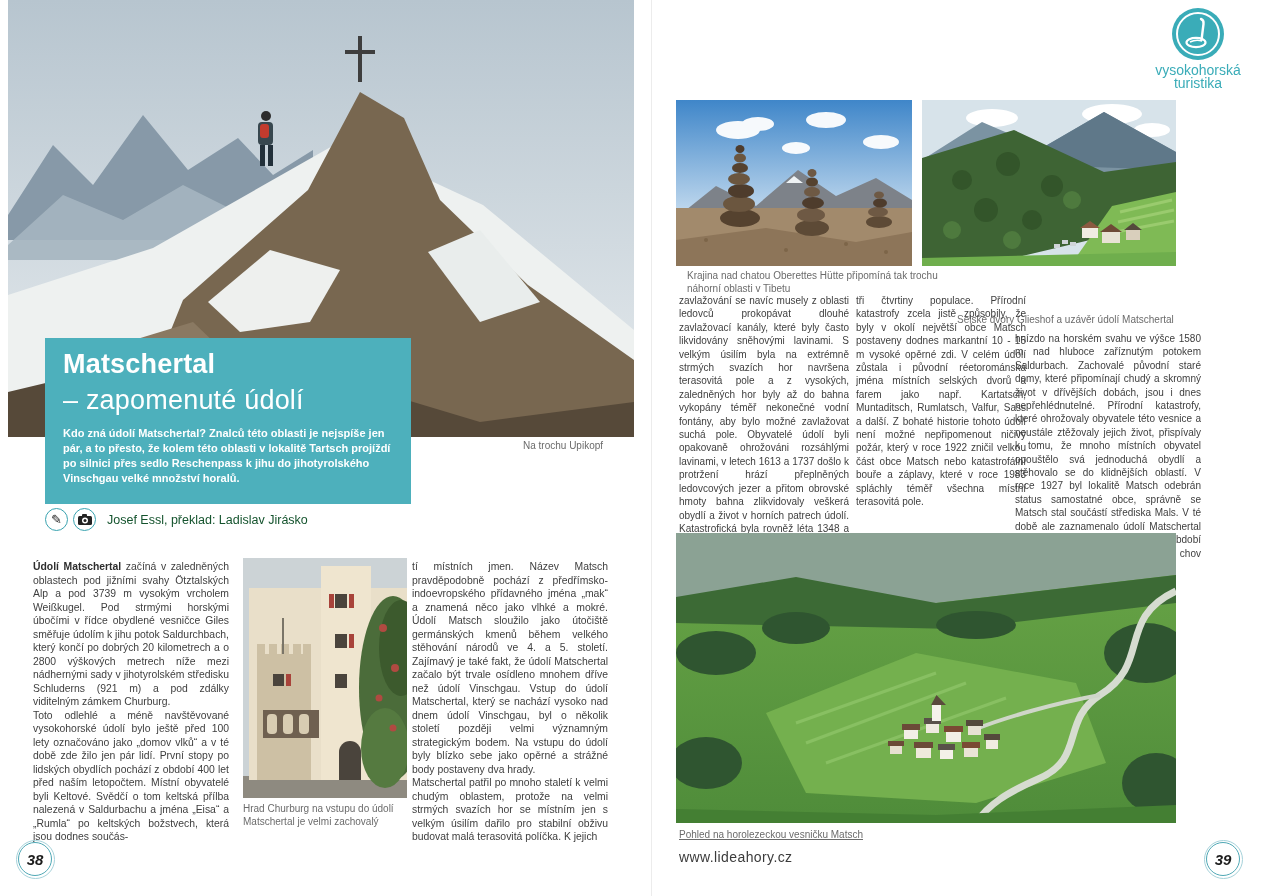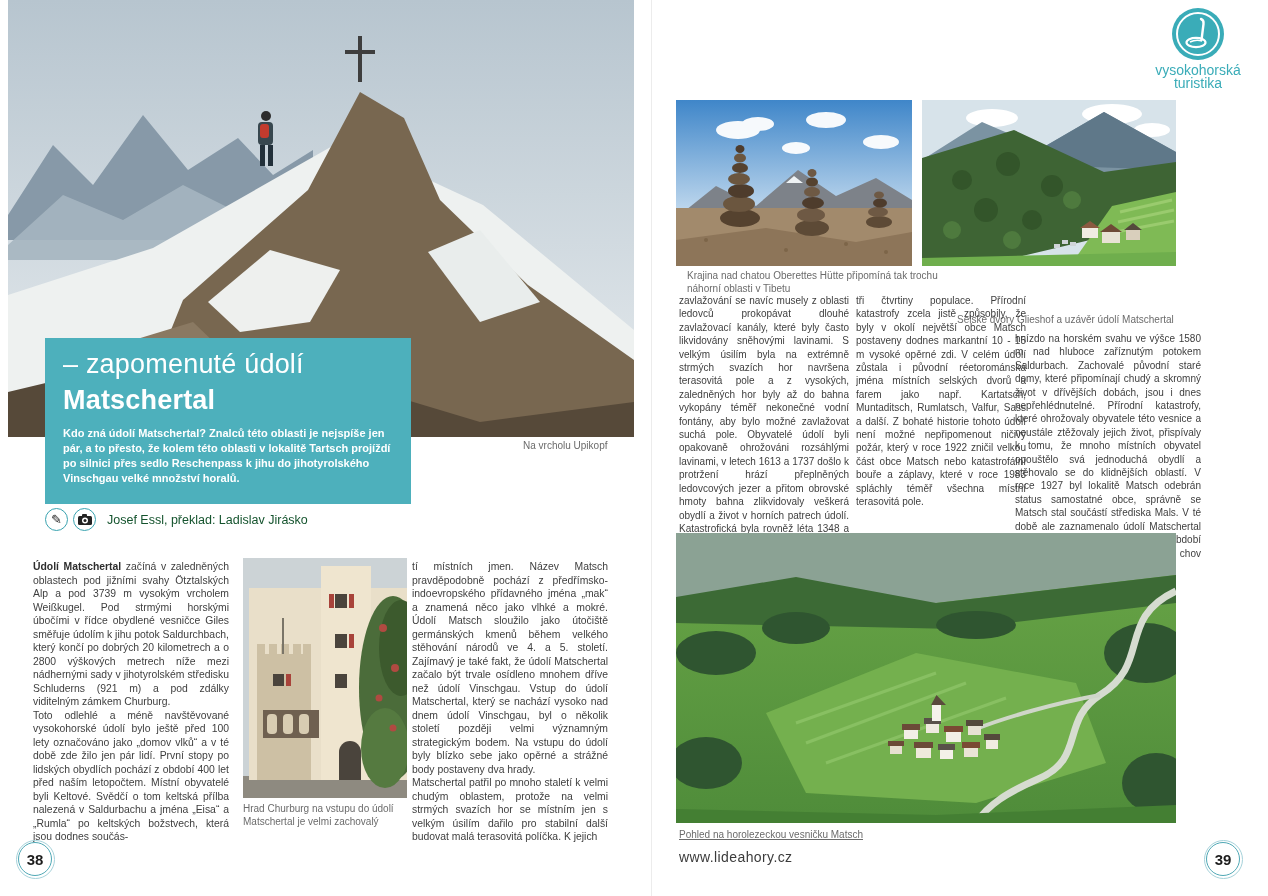--- a/index.html
+++ b/index.html
@@ -28,21 +28,21 @@
   .bodycol{color:#3e3e3e;text-align:justify;}
   .bodycol p{margin:0;}
   .left .bodycol, .lcol{font-size:10.4px;line-height:13.5px;}
   .rcol{font-size:10px;line-height:13.4px;}
   .lead{font-weight:700;color:#2e2e2e;}
   .sub-heading{color:#2ba9b6;font-weight:700;margin-top:13px;}
 
   .caption{font-size:10px;line-height:12.5px;color:#6b6b6b;text-align:left;}
 
   
-  .pagenum{width:40px;height:40px;}
+  .pagenum{width:40px;height:40px;font-style:italic;}
   .pagenum .ring-o{position:absolute;left:1px;top:0;width:37px;height:37px;border:1.4px solid #a6d2da;border-radius:50%;}
   .pagenum .ring-i{position:absolute;left:3px;top:2px;width:32px;height:32px;border:1.4px solid #4fa8b5;border-radius:50%;background:#fff;}
   .pagenum .num{position:absolute;left:0;top:0;width:40px;height:38px;display:flex;align-items:center;justify-content:center;
                 font-weight:700;font-size:15px;color:#1c1c1c;}
 
   
   .logo-wrap{left:1152px;top:8px;width:92px;text-align:center;}
   .logo-text{margin-top:4px;color:#3aacb8;font-size:14px;line-height:13px;}
   .footer-url{left:679px;top:849px;font-size:14px;color:#3b3b3b;letter-spacing:.4px;}
 </style>
@@ -77,26 +77,26 @@
         <circle cx="258" cy="116" r="5" fill="#2d2d2d"></circle>
         <rect x="250" y="122" width="15" height="23" rx="4" fill="#37474f"></rect>
         <rect x="252" y="124" width="9" height="14" rx="3" fill="#c23b2e"></rect>
         <rect x="252" y="145" width="5" height="21" fill="#22303a"></rect>
         <rect x="260" y="145" width="5" height="21" fill="#22303a"></rect>
       </g>
     </svg>
   </div>
 
   <div class="abs title-box">
+    <div class="title-line b">Matschertal</div>
     <div class="title-line">– zapomenuté údolí</div>
-    <div class="title-line b">Matschertal</div>
     <div class="perex">Kdo zná údolí Matschertal? Znalců této oblasti je nejspíše jen pár, a to přesto, že kolem této oblasti v lokalitě Tartsch projíždí po silnici přes sedlo Reschenpass k jihu do jihotyrolského Vinschgau velké množství horalů.</div>
   </div>
 
-  <div class="abs caption" style="left:523px;top:440px;width:120px;">Na vrcholu Upikopf</div>
+  <div class="abs caption" style="left:523px;top:440px;width:120px;">Na trochu Upikopf</div>
 
   <div class="abs byline">
     <span class="icon-circle">
         <span class="pencil">✎</span>
       </span>
     <span class="icon-circle">
       <svg width="14" height="11" viewBox="0 0 14 11">
         <rect x="0" y="2" width="14" height="9" rx="1.5" fill="#222"></rect>
         <rect x="4" y="0" width="5" height="3" rx="1" fill="#222"></rect>
         <circle cx="7" cy="6.5" r="3" fill="#fff"></circle>
@@ -153,21 +153,21 @@
           <circle cx="136" cy="140" r="3.5"></circle>
           <circle cx="150" cy="170" r="3.5"></circle>
         </g>
       <line x1="40" y1="60" x2="40" y2="96" stroke="#7a7568" stroke-width="2"></line>
     </svg>
   </div>
   <div class="abs caption" style="left:243px;top:803px;width:172px;">Hrad Churburg na vstupu do údolí Matschertal je velmi zachovalý</div>
 
   <div class="abs bodycol lcol" style="left:412px;top:560px;width:196px;height:287px;overflow:hidden;">
     <p>tí místních jmen. Název Matsch pravděpodobně pochází z předřímsko-indoevropského přídavného jména „mak“ a znamená něco jako vlhké a mokré. Údolí Matsch sloužilo jako útočiště germánských kmenů během velkého stěhování národů ve 4. a 5. století. Zajímavý je také fakt, že údolí Matschertal začalo být trvale osídleno mnohem dříve než údolí Vinschgau. Vstup do údolí Matschertal, který se nachází vysoko nad dnem údolí Vinschgau, byl o několik století později velmi významným strategickým bodem. Na vstupu do údolí byly blízko sebe jako opěrné a strážné body postaveny dva hrady.</p>
-    <p>Matschertal patřil po mnoho staletí k velmi chudým oblastem, protože na velmi strmých svazích hor se místním jen s velkým úsilím dařilo pro stabilní další budovat malá terasovitá políčka. K jejich</p>
+    <p>Matschertal patřil po mnoho staletí k velmi chudým oblastem, protože na velmi strmých svazích hor se místním jen s velkým úsilím dařilo pro stabilní obživu budovat malá terasovitá políčka. K jejich</p>
   </div>
 
   <div class="abs pagenum" style="left:15px;top:840px;">
     <div class="ring-o"></div>
     <div class="ring-i"></div>
     <div class="num">38</div>
   </div>
 
   <div class="abs logo-wrap">
     <svg width="52" height="52" viewBox="0 0 52 52" style="display:block;margin:0 auto;">

